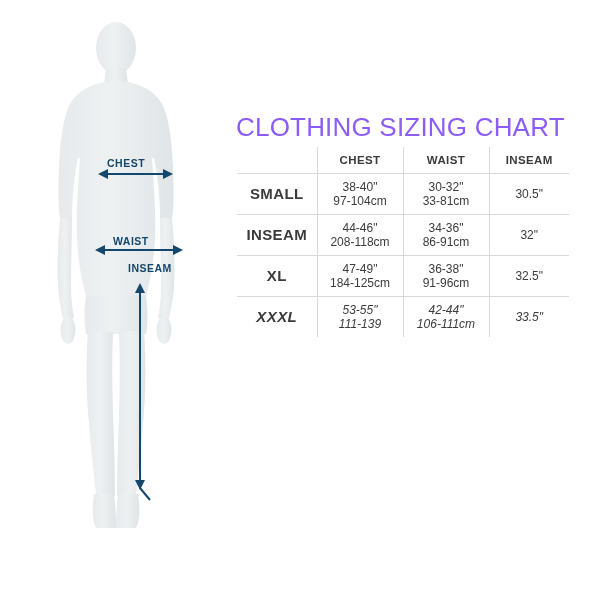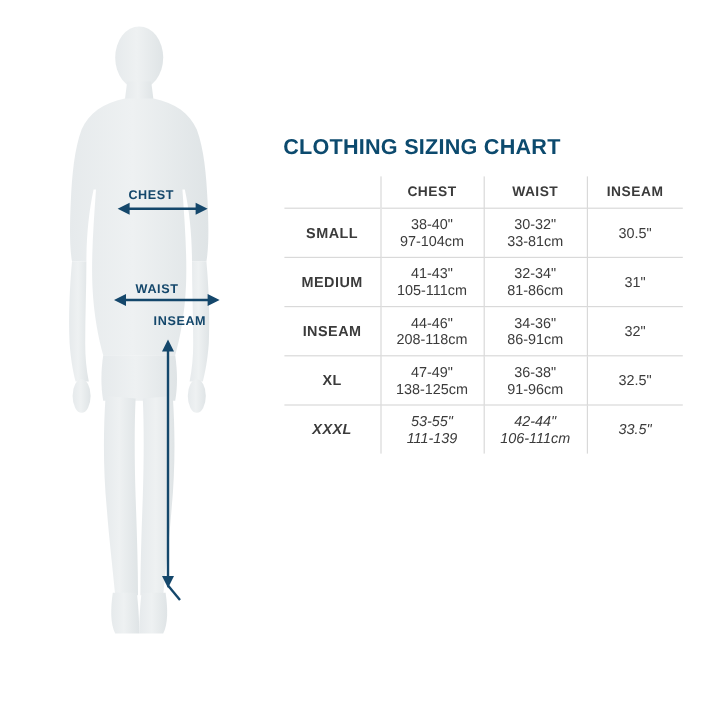--- a/index.html
+++ b/index.html
@@ -46,25 +46,25 @@
     position: absolute;
     left: 232px;
     top: 0;
     width: 368px;
     height: 600px;
   }
   #chart-title {
     position: absolute;
     left: 4px;
     top: 112px;
-    font-size: 18px;
-    color: #0c4a6e;
+    font-size: 26px;
+    color: #8b5cf6;
     letter-spacing: 0.2px;
     white-space: nowrap;
-    font-weight: bold;
+    font-weight: normal;
   }
   #size-table {
     position: absolute;
     left: 5px;
     top: 147px;
     width: 332px;
     border-collapse: collapse;
     table-layout: fixed;
   }
   #size-table col.c0 { width: 80px; }
@@ -91,21 +91,21 @@
     border-top: none;
     border-bottom: none;
   }
   #size-table tbody td {
     height: 40px;
     font-size: 12px;
     line-height: 14px;
   }
   #size-table tbody td.size-name {
     font-weight: bold;
-    font-size: 12px;
+    font-size: 15px;
     letter-spacing: 0.4px;
     border-left: none;
   }
   #size-table tbody tr:last-child td {
     border-bottom: none;
     font-style: italic;
   }
   #size-table tbody td.last-col {
     border-right: none;
   }
@@ -232,48 +232,36 @@
           <span class="val-in">38-40"</span>
           <span class="val-cm">97-104cm</span>
         </td>
         <td>
           <span class="val-in">30-32"</span>
           <span class="val-cm">33-81cm</span>
         </td>
         <td class="last-col">30.5"</td>
       </tr>
       <tr>
-        <td class="size-name">MEDIUM</td>
-        <td>
-          <span class="val-in">41-43"</span>
-          <span class="val-cm">105-111cm</span>
-        </td>
-        <td>
-          <span class="val-in">32-34"</span>
-          <span class="val-cm">81-86cm</span>
-        </td>
-        <td class="last-col">31"</td>
-      </tr>
-      <tr>
         <td class="size-name">INSEAM</td>
         <td>
           <span class="val-in">44-46"</span>
           <span class="val-cm">208-118cm</span>
         </td>
         <td>
           <span class="val-in">34-36"</span>
           <span class="val-cm">86-91cm</span>
         </td>
         <td class="last-col">32"</td>
       </tr>
       <tr>
         <td class="size-name">XL</td>
         <td>
           <span class="val-in">47-49"</span>
-          <span class="val-cm">138-125cm</span>
+          <span class="val-cm">184-125cm</span>
         </td>
         <td>
           <span class="val-in">36-38"</span>
           <span class="val-cm">91-96cm</span>
         </td>
         <td class="last-col">32.5"</td>
       </tr>
       <tr>
         <td class="size-name">XXXL</td>
         <td>

